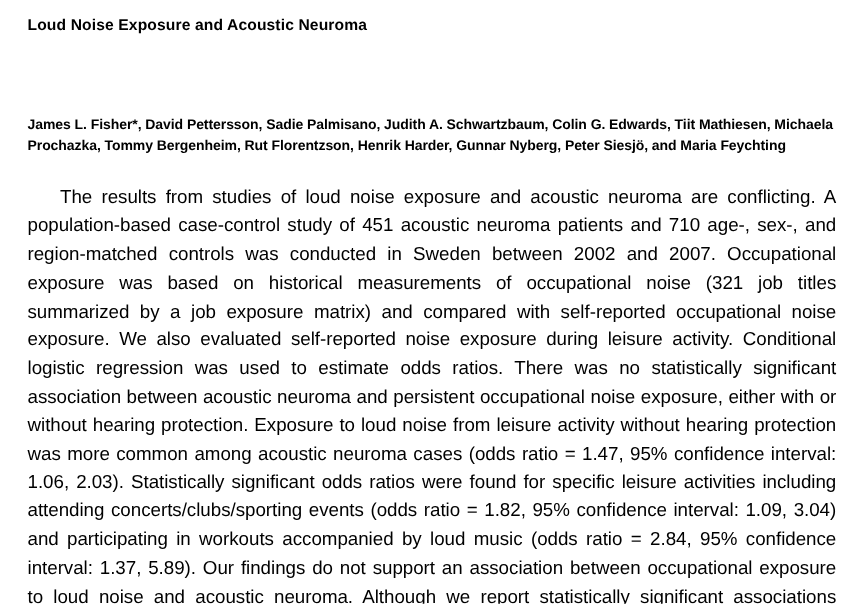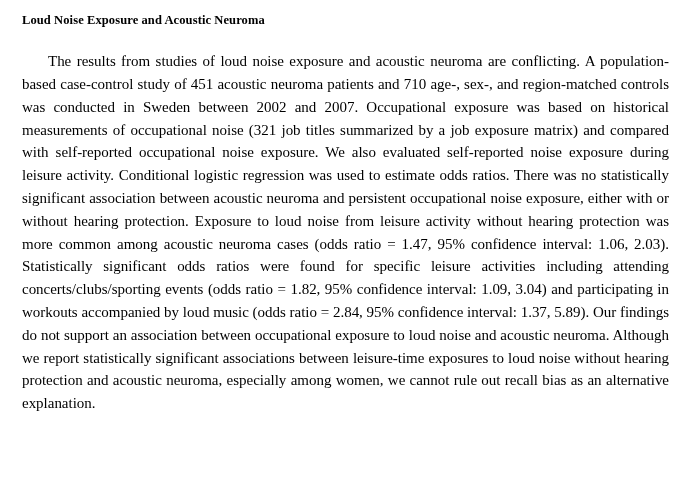--- a/index.html
+++ b/index.html
@@ -13,21 +13,20 @@
     font-family: "Liberation Sans", sans-serif;
     color: #000000;
     overflow: hidden;
   }
   .page {
     position: relative;
     width: 691px;
     height: 483px;
     box-sizing: border-box;
     padding: 12px 22px 0 22px;
-    font-family: Liberation Serif, serif;
   }
   .title {
     font-size: 12.5px;
     font-weight: bold;
     line-height: 1.3;
     margin: 0 0 0 0;
     letter-spacing: 0.1px;
   }
   .authors {
     margin-top: 64px;
@@ -61,14 +60,15 @@
     font-size: 9.3px;
     line-height: 1.5;
     letter-spacing: -0.02px;
   }
 </style>
 </head>
 <body>
 
 <div class="page">
   <h1 class="title">Loud Noise Exposure and Acoustic Neuroma</h1>
+  <div class="authors">James L. Fisher*, David Pettersson, Sadie Palmisano, Judith A. Schwartzbaum, Colin G. Edwards, Tiit Mathiesen, Michaela Prochazka, Tommy Bergenheim, Rut Florentzson, Henrik Harder, Gunnar Nyberg, Peter Siesjö, and Maria Feychting</div>
   <div class="abstract">The results from studies of loud noise exposure and acoustic neuroma are conflicting. A population-based case-control study of 451 acoustic neuroma patients and 710 age-, sex-, and region-matched controls was conducted in Sweden between 2002 and 2007. Occupational exposure was based on historical measurements of occupational noise (321 job titles summarized by a job exposure matrix) and compared with self-reported occupational noise exposure. We also evaluated self-reported noise exposure during leisure activity. Conditional logistic regression was used to estimate odds ratios. There was no statistically significant association between acoustic neuroma and persistent occupational noise exposure, either with or without hearing protection. Exposure to loud noise from leisure activity without hearing protection was more common among acoustic neuroma cases (odds ratio = 1.47, 95% confidence interval: 1.06, 2.03). Statistically significant odds ratios were found for specific leisure activities including attending concerts/clubs/sporting events (odds ratio = 1.82, 95% confidence interval: 1.09, 3.04) and participating in workouts accompanied by loud music (odds ratio = 2.84, 95% confidence interval: 1.37, 5.89). Our findings do not support an association between occupational exposure to loud noise and acoustic neuroma. Although we report statistically significant associations between leisure-time exposures to loud noise without hearing protection and acoustic neuroma, especially among women, we cannot rule out recall bias as an alternative explanation.</div>
 </div>
 
 </body></html>

